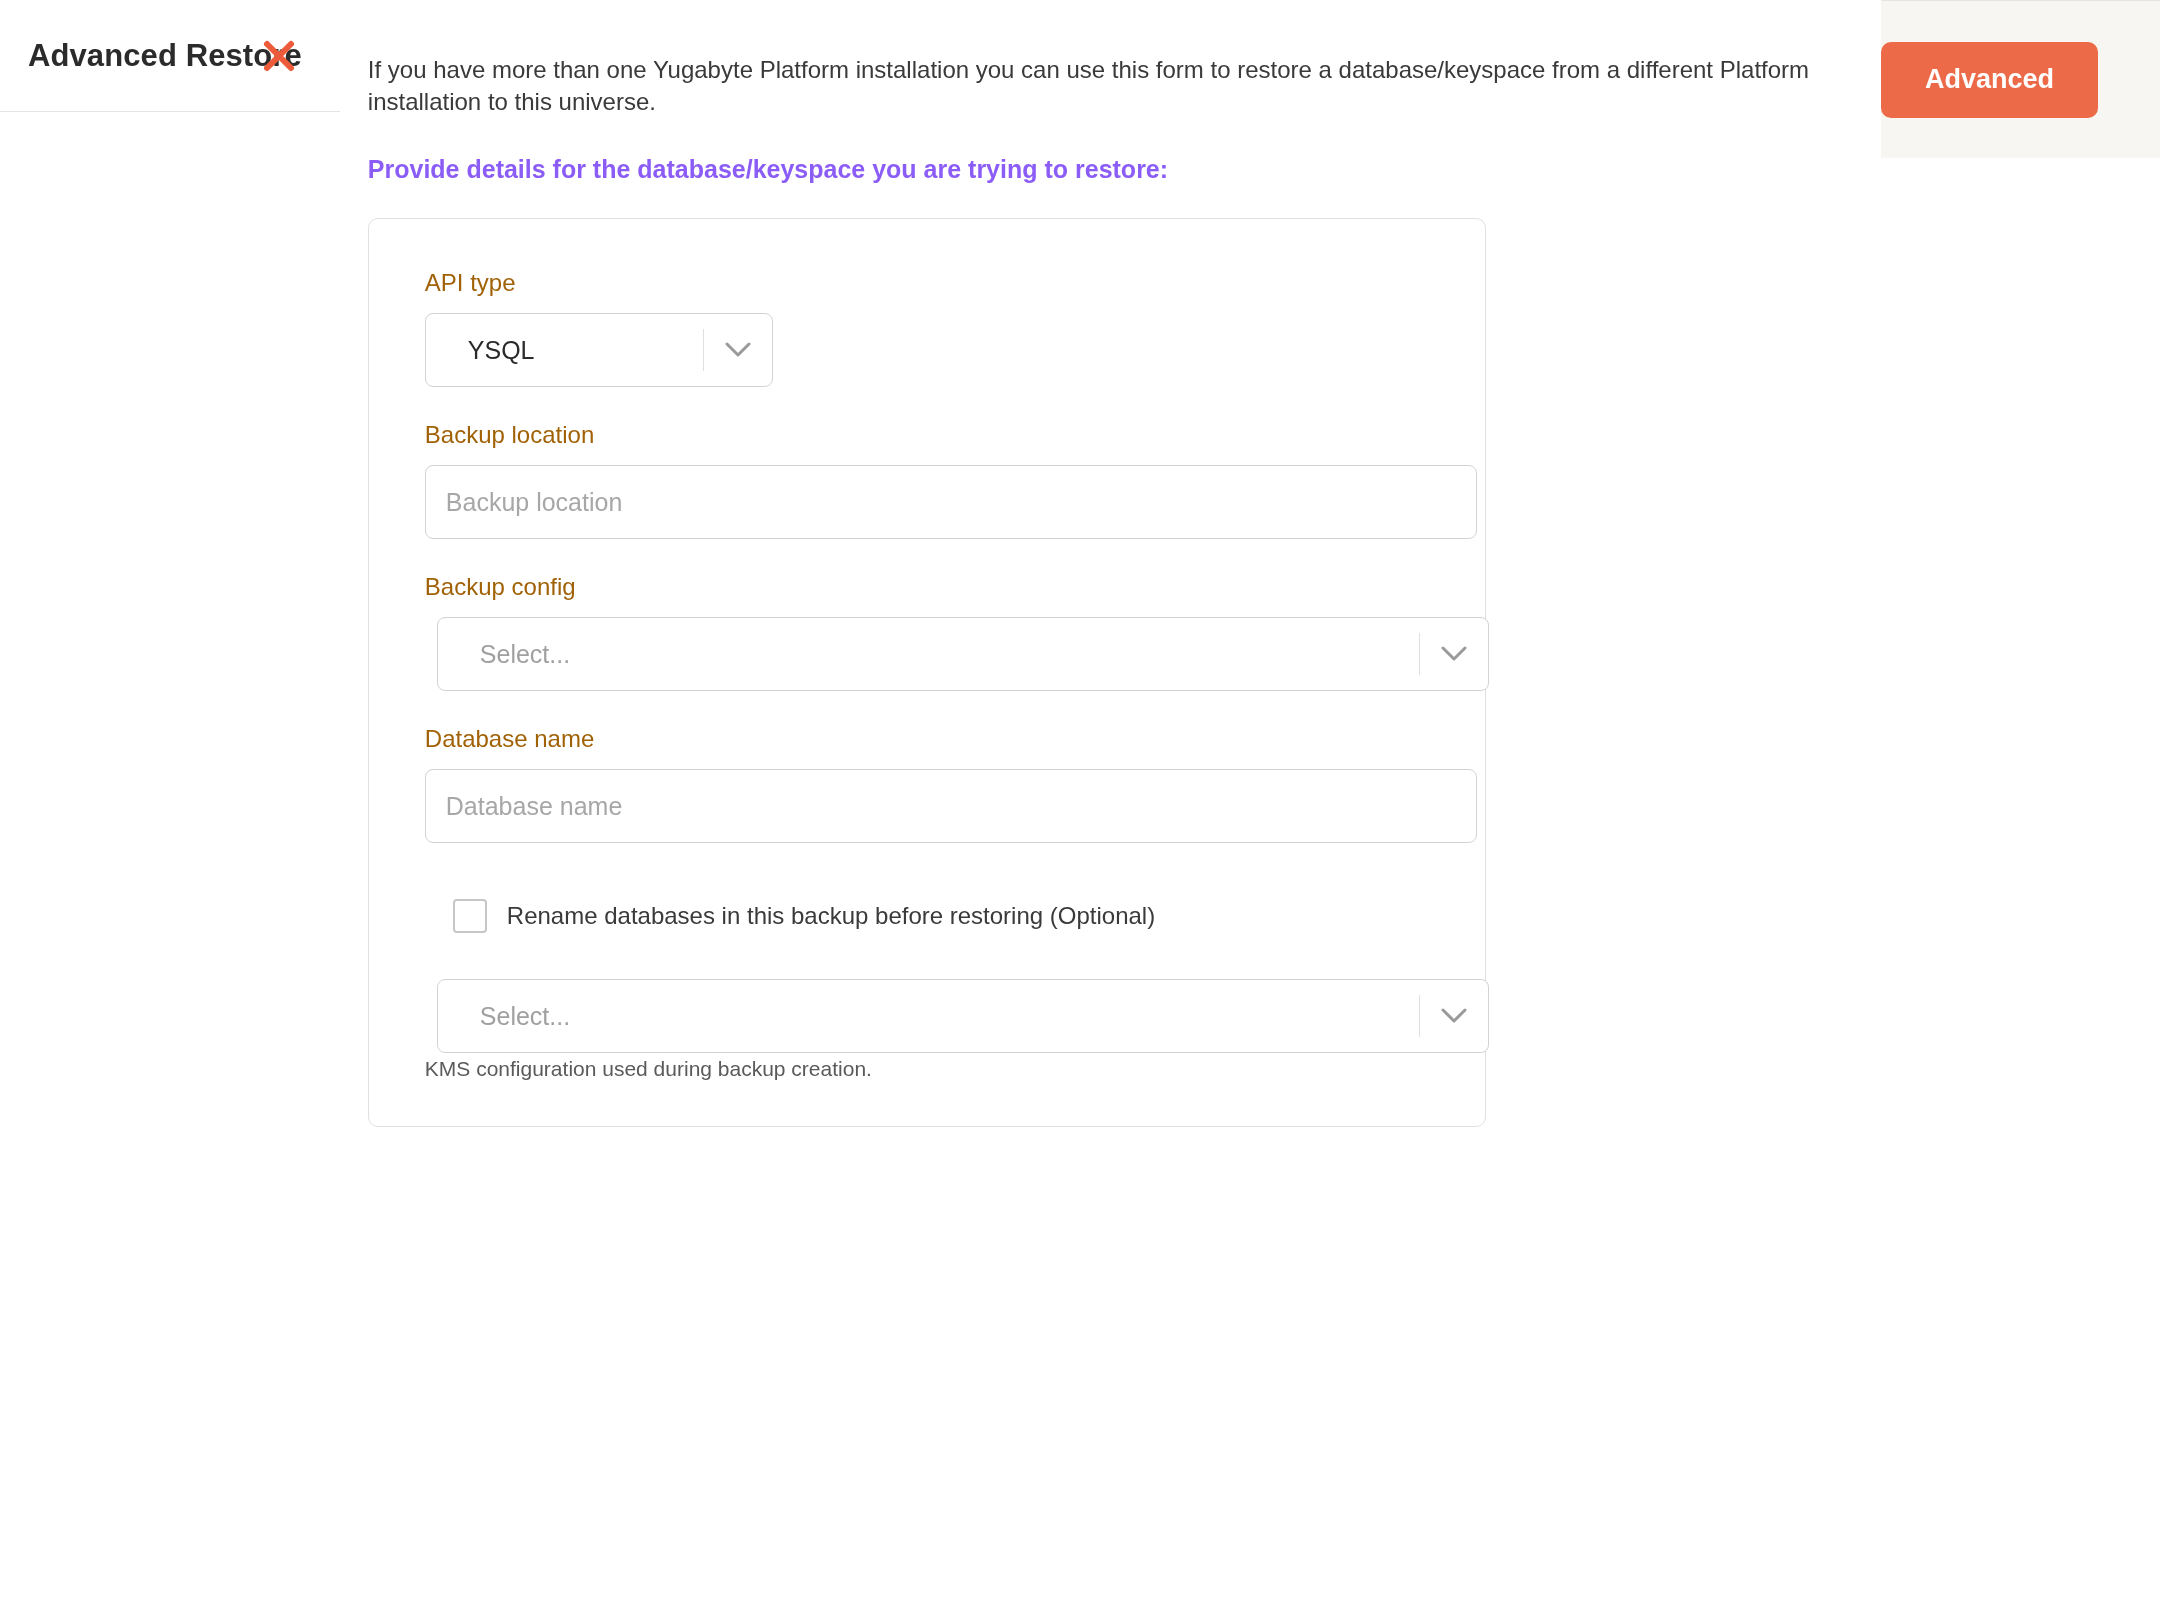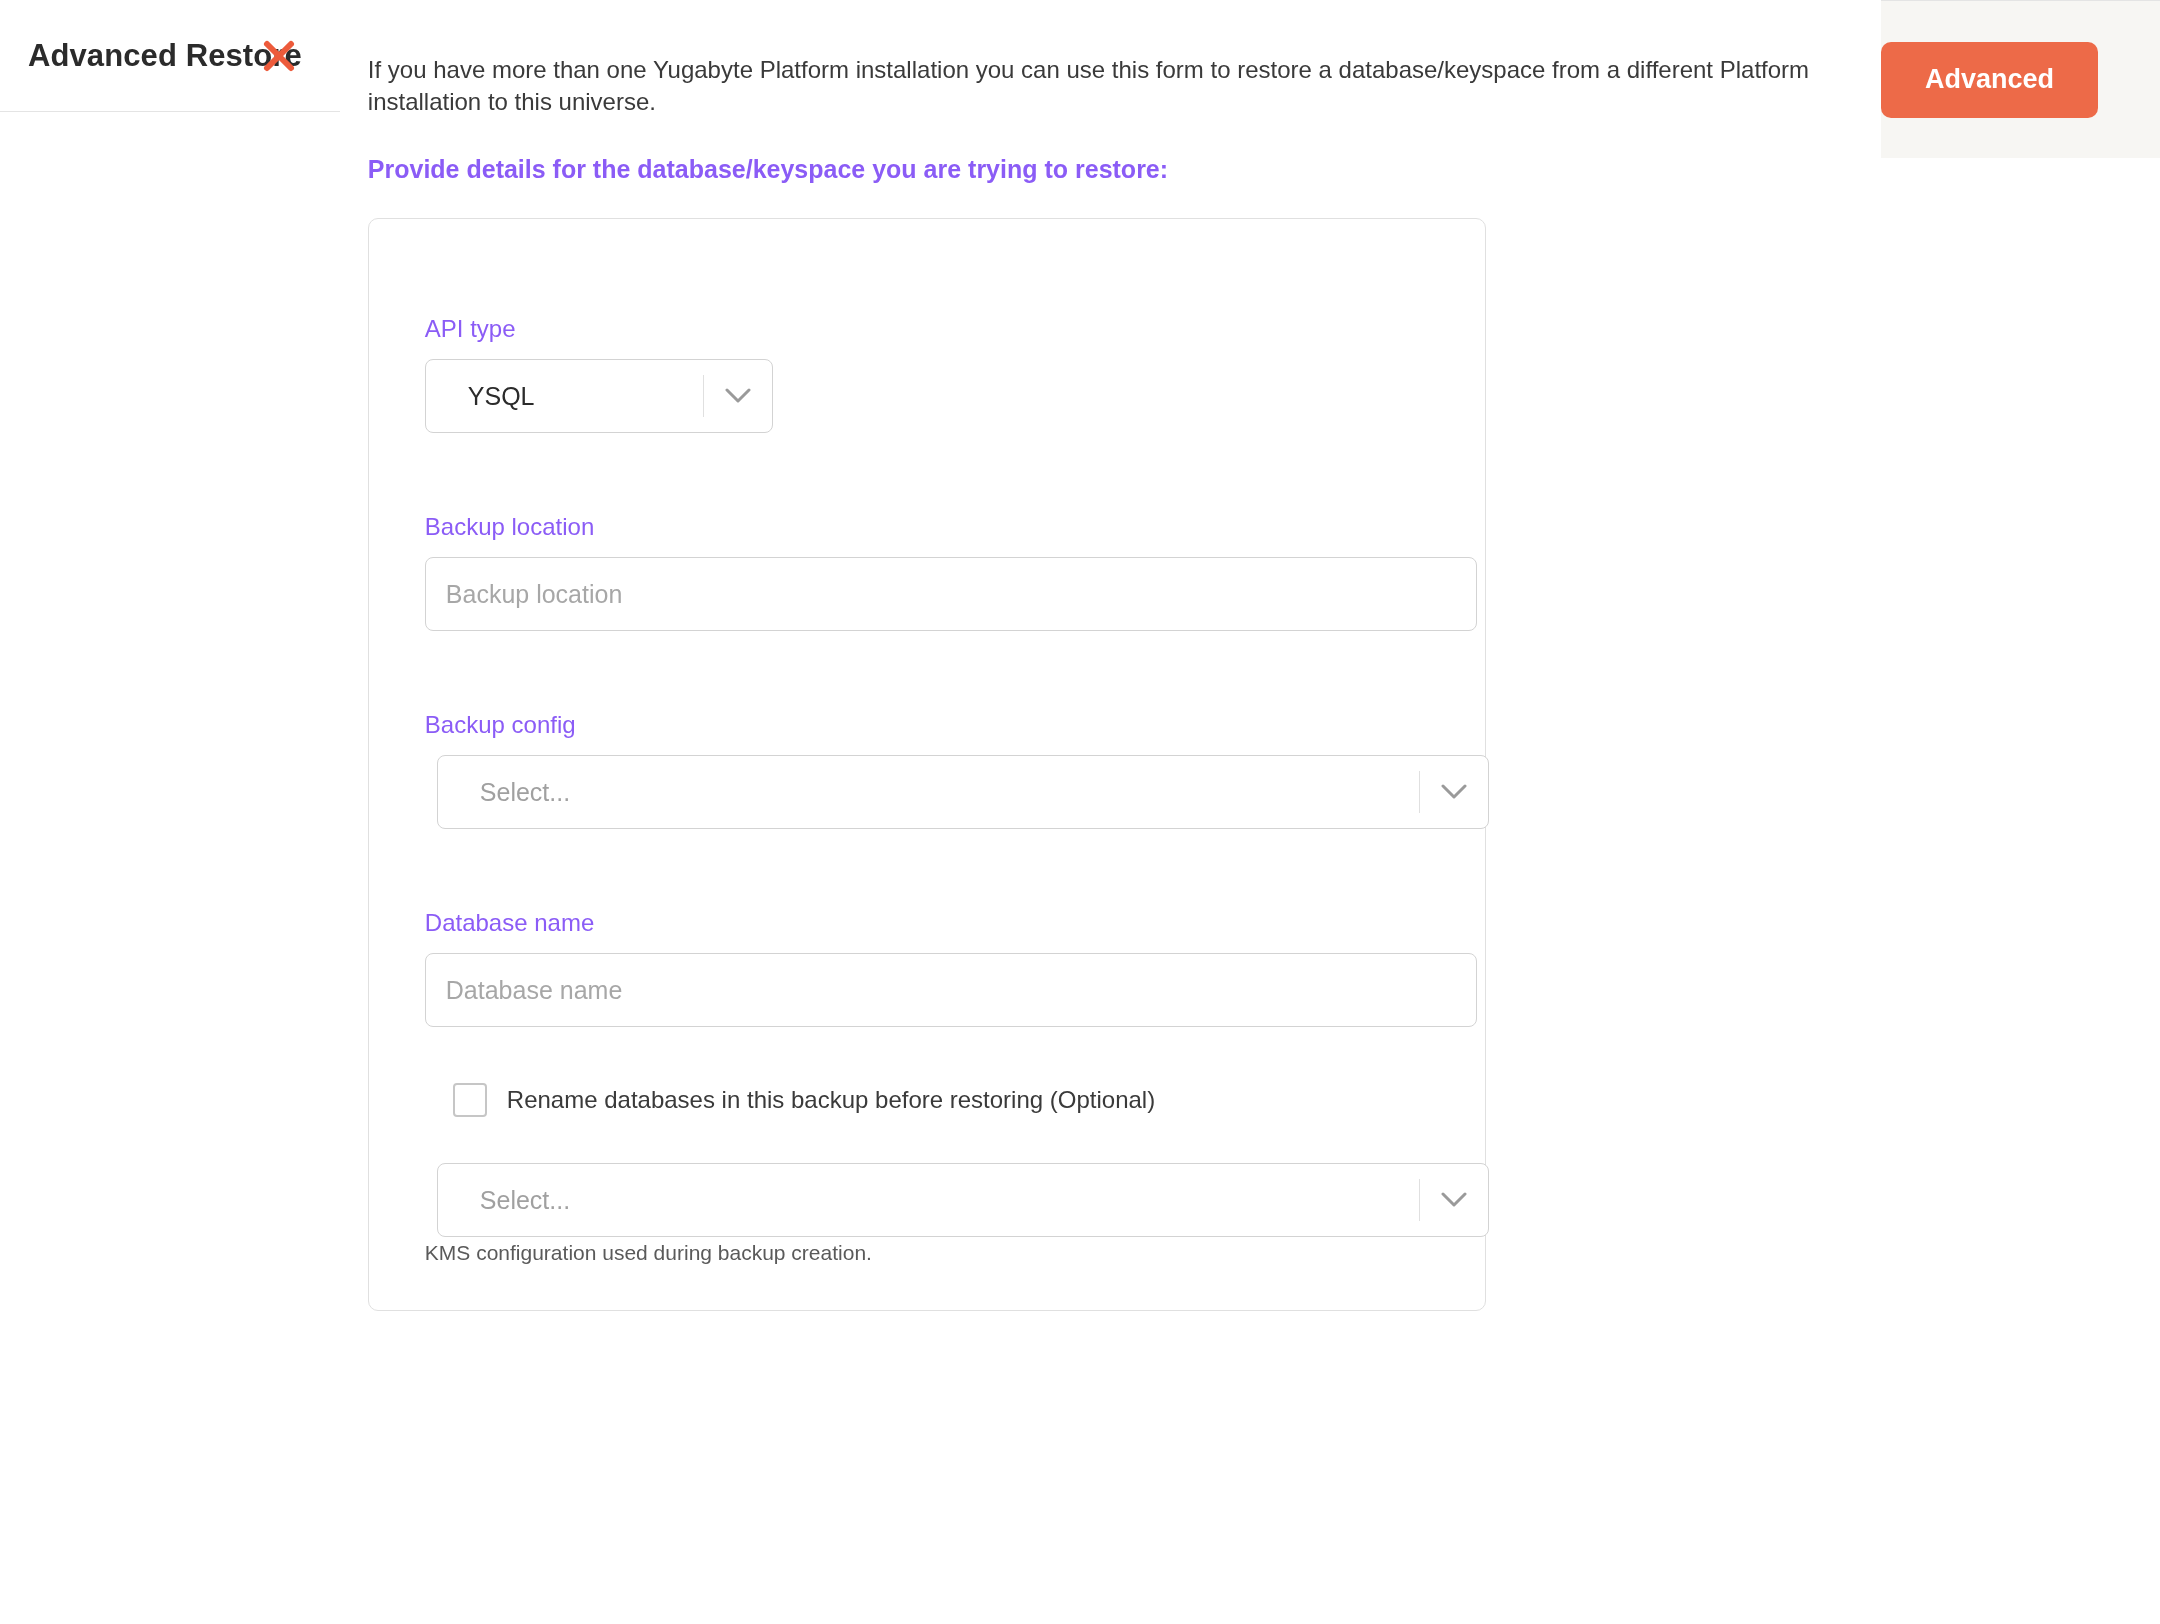--- a/index.html
+++ b/index.html
@@ -79,25 +79,24 @@
   .form-card {
     border: 1px solid #e0e0e0;
     border-radius: 10px;
     width: 1118px;
     padding: 50px 56px 42px 56px;
   }
 
   .field { margin-bottom: 0; }
   .field-label {
     font-size: 24px;
-    color: #8b5cf6;
+    color: #a16207;
     margin-bottom: 16px;
     display: block;
     font-weight: 400;
-    margin-top: 46px;
   }
 
   
   .select {
     height: 74px;
     border: 1px solid #d3d3d3;
     border-radius: 8px;
     background: #fff;
     display: flex;
     align-items: center;

